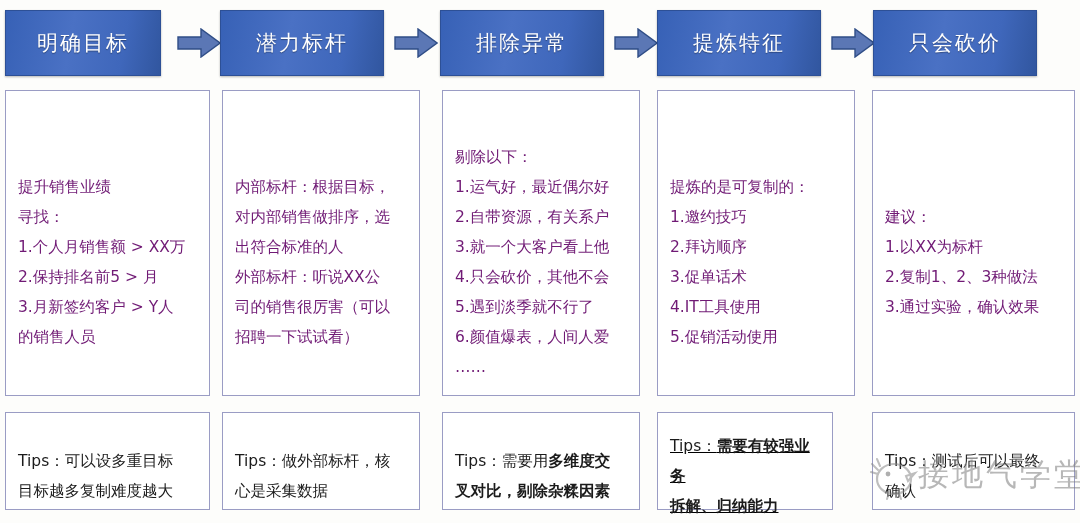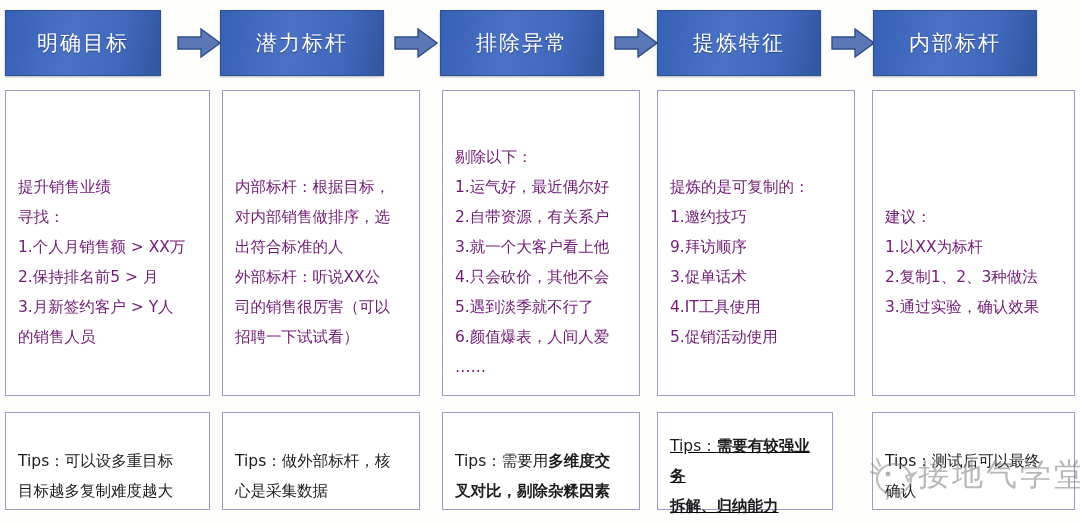--- a/index.html
+++ b/index.html
@@ -121,21 +121,21 @@
       <span>提炼特征</span>
     </div>
 
     <div class="arrow" style="left:831px;">
       <svg width="44" height="30" viewBox="0 0 44 30">
         <polygon points="1,9 24,9 24,1 43,15 24,29 24,21 1,21" fill="#5b77b5" stroke="#2f4d86" stroke-width="1.4"></polygon>
       </svg>
     </div>
 
     <div class="hdr-box" style="left:873px;width:162px;">
-      <span>内部标杆</span>
+      <span>只会砍价</span>
     </div>
   </div>
 
   <div class="body-box" style="left:5px;width:205px;">
     <div class="body-txt">提升销售业绩
 寻找：
 1.个人月销售额 &gt; XX万
 2.保持排名前5 &gt; 月
 3.月新签约客户 &gt; Y人
 的销售人员</div>
@@ -157,21 +157,21 @@
 3.就一个大客户看上他
 4.只会砍价，其他不会
 5.遇到淡季就不行了
 6.颜值爆表，人间人爱
 ……</div>
   </div>
 
   <div class="body-box" style="left:657px;width:198px;">
     <div class="body-txt">提炼的是可复制的：
 1.邀约技巧
-9.拜访顺序
+2.拜访顺序
 3.促单话术
 4.IT工具使用
 5.促销活动使用</div>
   </div>
 
   <div class="body-box" style="left:872px;width:203px;">
     <div class="body-txt">建议：
 1.以XX为标杆
 2.复制1、2、3种做法
 3.通过实验，确认效果</div>

